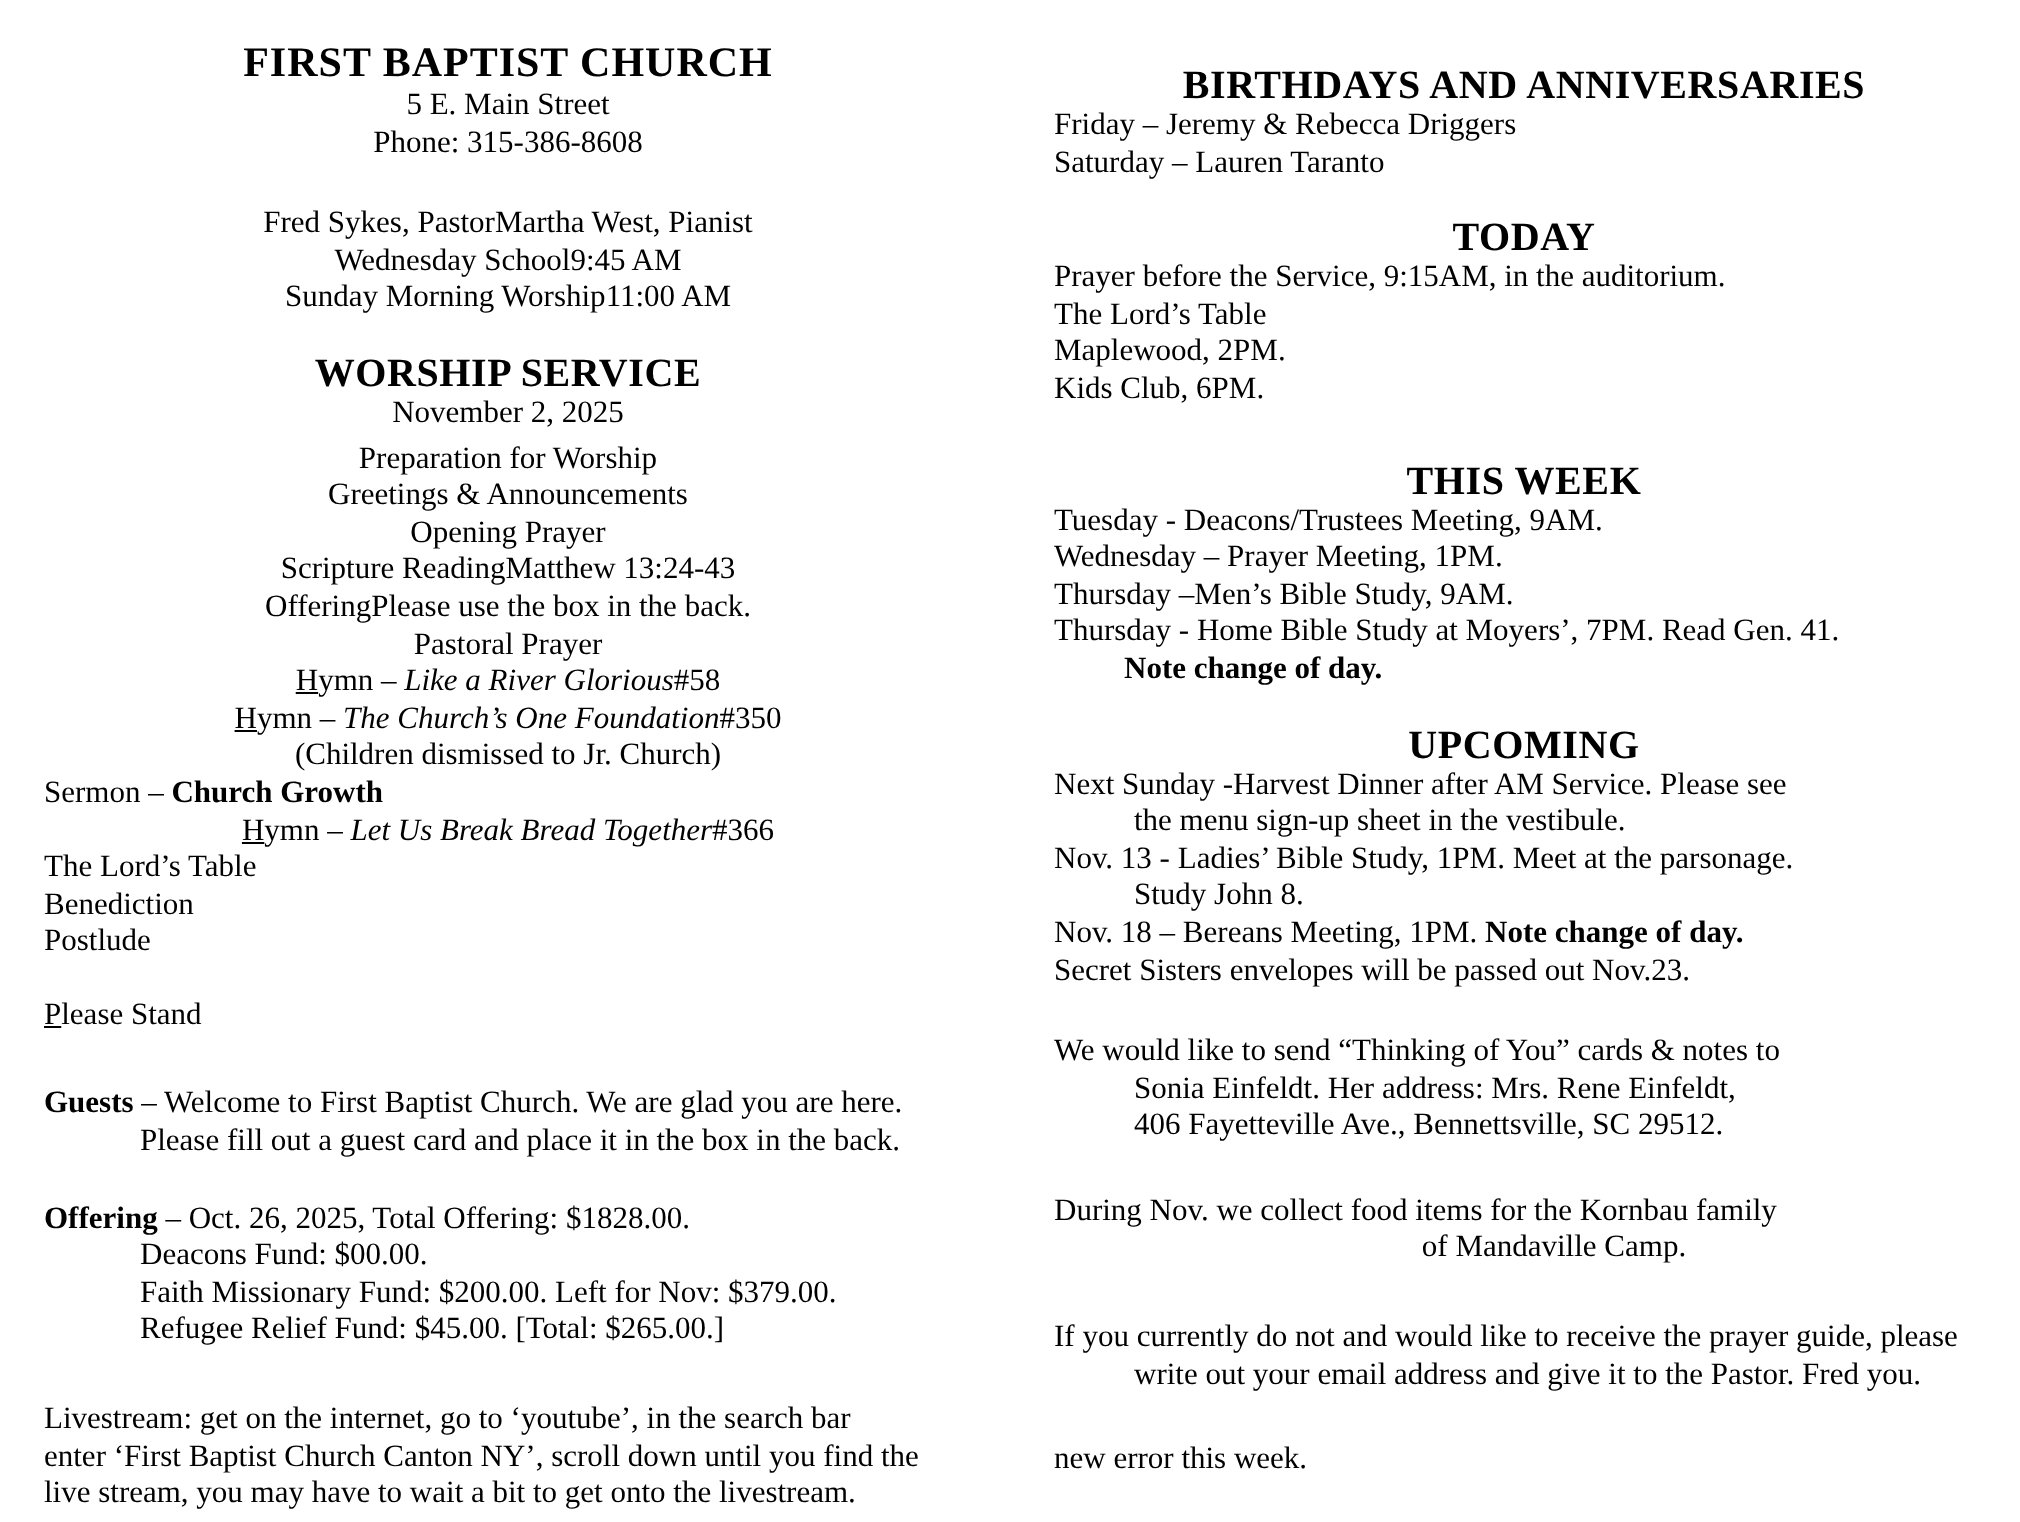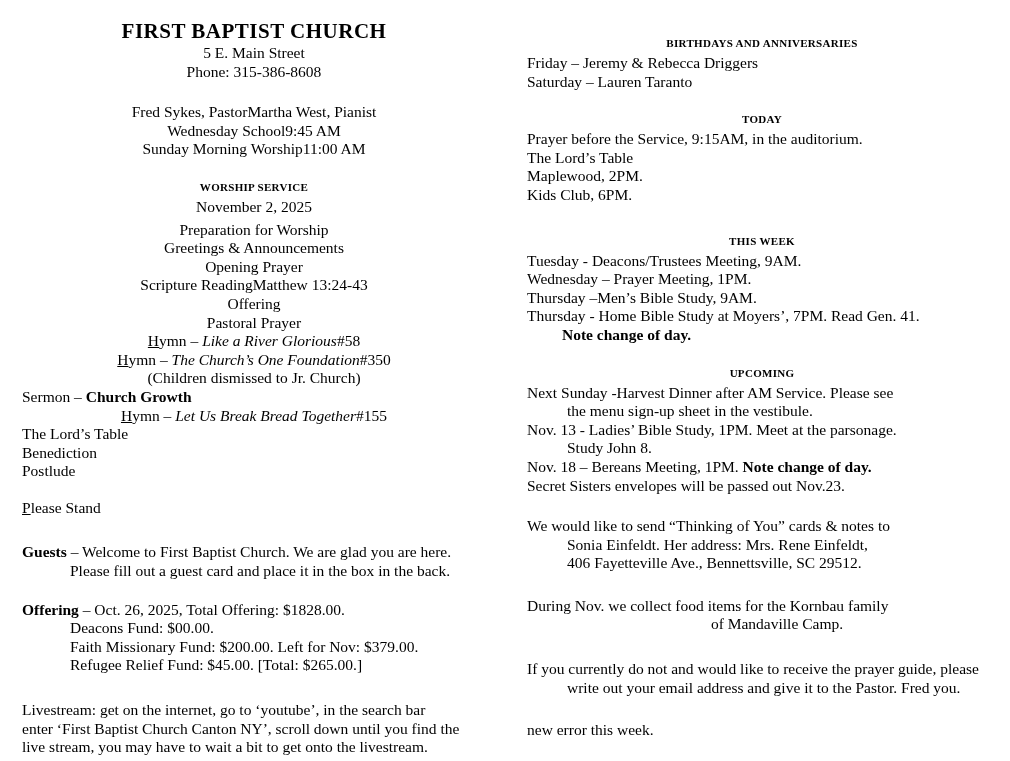--- a/index.html
+++ b/index.html
@@ -31,21 +31,21 @@
 
   .ctr { text-align: center; }
   .hdr-main {
     font-weight: bold;
     font-size: 21px;
     letter-spacing: 0.5px;
     line-height: 26px;
   }
   .sec-hdr {
     font-weight: bold;
-    font-size: 11px;
+    font-size: 20px;
     letter-spacing: 0.3px;
     line-height: 21px;
   }
   .row {
     display: flex;
     justify-content: center;
     align-items: baseline;
     white-space: nowrap;
   }
   .row > .lbl { flex: 0 1 auto; }
@@ -114,20 +114,21 @@
     <div class="row">
       <span class="lbl">Opening Prayer</span>
       <span class="val"></span>
     </div>
     <div class="row">
       <span class="lbl">Scripture Reading</span>
       <span class="val">Matthew 13:24-43</span>
     </div>
     <div class="row">
       <span class="lbl">Offering</span>
+      <span class="val">Please use the box in the back.</span>
     </div>
     <div class="row">
       <span class="lbl">Pastoral Prayer</span>
       <span class="val"></span>
     </div>
 
     <div class="row">
       <span class="lbl"><span class="uline1">H</span><span>ymn</span><span> – </span><span class="ital">Like a River Glorious</span></span>
       <span class="val">#58</span>
     </div>
@@ -135,21 +136,21 @@
       <span class="lbl"><span class="uline1">H</span><span>ymn</span><span> – </span><span class="ital">The Church’s One Foundation</span></span>
       <span class="val">#350</span>
     </div>
 
     <div class="ctr">(Children dismissed to Jr. Church)</div>
 
     <div><span>Sermon – </span><span class="bold">Church Growth</span></div>
 
     <div class="row">
       <span class="lbl"><span class="uline1">H</span><span>ymn</span><span> – </span><span class="ital">Let Us Break Bread Together</span></span>
-      <span class="val">#155</span>
+      <span class="val">#366</span>
     </div>
 
     <div>The Lord’s Table</div>
     <div>Benediction</div>
     <div>Postlude</div>
 
     <div class="sp-18"></div>
 
     <div><span class="uline1">P</span><span>lease Stand</span></div>
 

